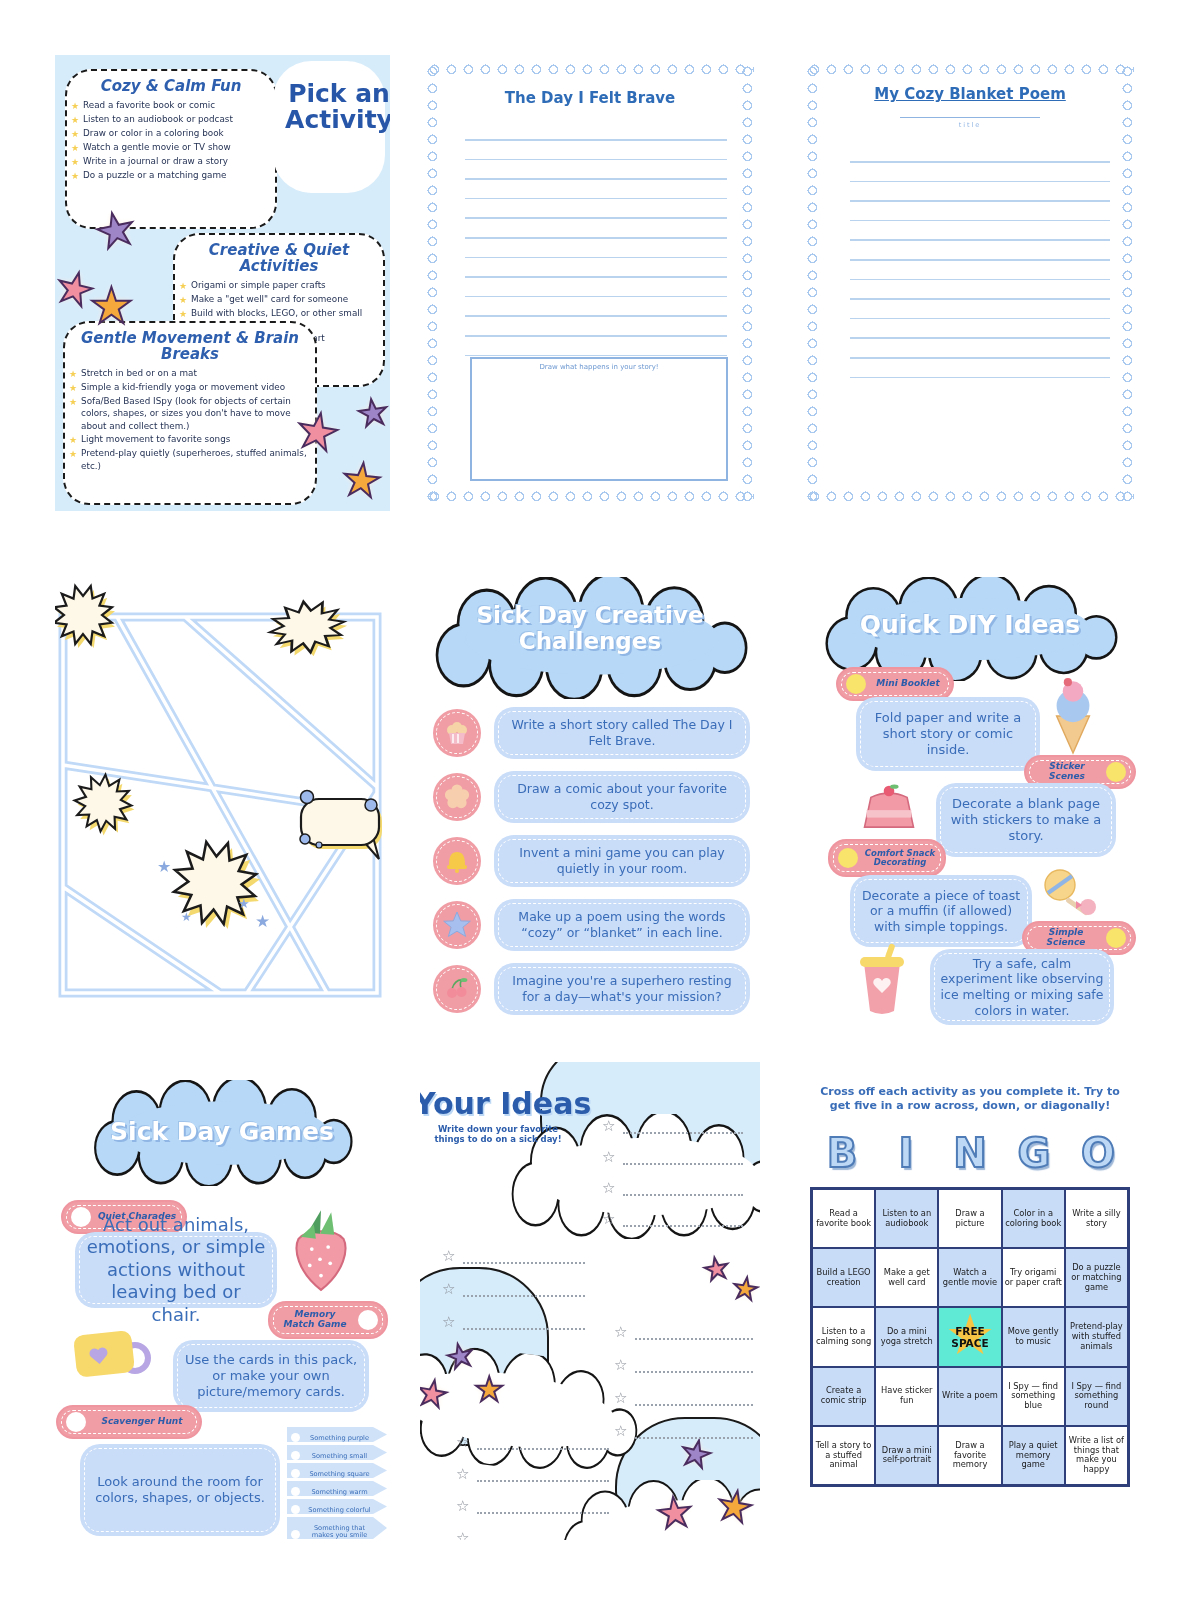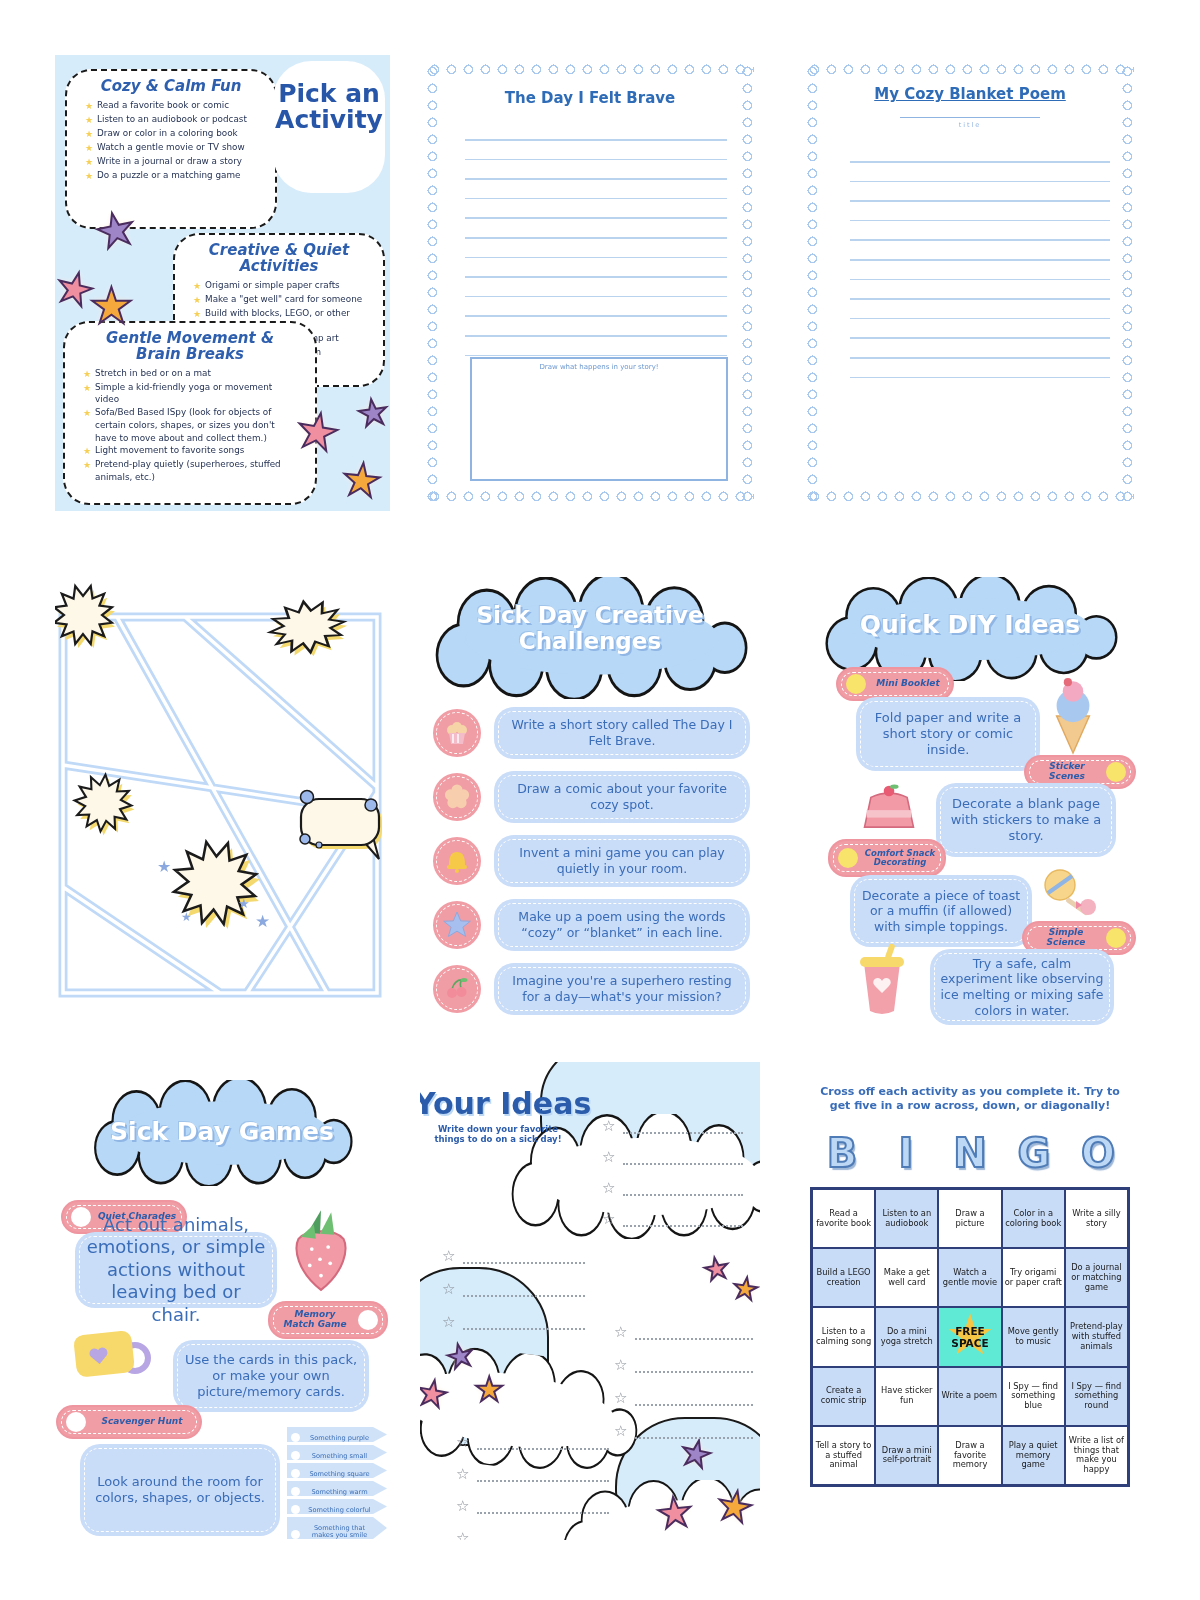--- a/index.html
+++ b/index.html
@@ -29,21 +29,21 @@
   .cstar{position:absolute;line-height:1;-webkit-text-stroke:2px #4a2c5e;
          text-shadow:0 0 5px #fbe9d8;user-select:none;}
   .cstar::before{content:"★";}
   .st-orange{color:#f5a93d;} .st-pink{color:#ef8fa0;} .st-purple{color:#9d85c8;}
   .bstar{position:absolute;color:#8ba9de;line-height:1;user-select:none;}
   .bstar::before{content:"★";}
 
   
   .p1{background:#d7ecfa;}
   .card{position:absolute;background:#fff;border:2.4px dashed #1a1a1a;border-radius:26px;
-        padding:8px 18px;box-sizing:border-box;}
+        padding:8px 4px;box-sizing:border-box;}
   .card h3{margin:0 0 4px 0;text-align:center;font-size:15px;font-style:italic;color:#2e5fae;line-height:1.05;}
   .li{display:flex;align-items:flex-start;font-size:8.8px;color:#1f2d50;line-height:1.45;}
   .li::before{content:"★";color:#f6cf55;font-size:9px;margin:1px 4px 0 0;flex:0 0 auto;}
   .p1-titleblob{position:absolute;background:#fff;border-radius:38px;}
   .p1-title{position:absolute;font-size:25px;font-weight:bold;color:#2756a8;text-align:center;line-height:1.02;}
 
   
   .ring{position:absolute;}
   .ring.h{left:6px;right:6px;height:17px;background-image:radial-gradient(circle at 8.5px 8.5px,transparent 0 3.2px,#a9c9ee 3.2px 5px,transparent 5px);background-size:17px 17px;background-repeat:repeat-x;}
   .ring.top{top:4px;} .ring.bot{bottom:4px;}
@@ -76,21 +76,21 @@
   .p8-title{position:absolute;font-size:30px;font-weight:bold;color:#2b5cab;text-shadow:1.5px 1.5px 0 #bcd8f4;}
   .p8-sub{position:absolute;font-size:8.5px;font-weight:bold;color:#2b5cab;text-align:center;line-height:1.2;}
 
   
   .b-instr{position:absolute;text-align:center;font-size:11px;font-weight:bold;color:#3a6db8;line-height:1.25;}
   .b-letters{position:absolute;display:flex;}
   .bletter{width:64px;text-align:center;font-size:40px;font-weight:bold;color:#bdd8f4;
            -webkit-text-stroke:2px #4f7cb7;text-shadow:2px 3px 1px rgba(79,124,183,.55);line-height:1;}
   .bingo-grid{position:absolute;display:grid;grid-template-columns:repeat(5,1fr);grid-template-rows:repeat(5,1fr);
               border:2.5px solid #2e3f7a;box-sizing:border-box;}
-  .bcell{border:1.2px solid #2e3f7a;display:flex;align-items:center;text-align:center;
+  .bcell{border:1.2px solid #2e3f7a;display:flex;align-items:center;justify-content:center;text-align:center;
          padding:2px;font-size:8.3px;color:#1b1b1b;line-height:1.18;position:relative;}
   .cw{background:#fff;} .cb{background:#c8dcf8;}
   .cfree{background:#5eead4;}
   .cfree::before{content:"★";position:absolute;top:50%;left:50%;transform:translate(-50%,-54%);
                  font-size:56px;color:#f6c545;line-height:1;}
   .cfree .ctext{font-weight:bold;font-size:10.5px;color:#111;}
   .bcell .ctext{position:relative;}
 </style>
 </head>
 <body>
@@ -116,21 +116,21 @@
           </div>
           <div class="li">
             <span class="li-t">Write in a journal or draw a story</span>
           </div>
           <div class="li">
             <span class="li-t">Do a puzzle or a matching game</span>
           </div>
         </div>
     </div>
     <div class="p1-titleblob" style="left:218px;top:6px;width:112px;height:132px;"></div>
-    <div class="p1-title" style="left:214px;top:26px;width:120px;">Pick an Activity</div>
+    <div class="p1-title" style="left:224px;top:26px;width:120px;">Pick an Activity</div>
 
     <div class="card" style="left:118px;top:178px;width:212px;height:154px;">
       <h3>Creative &amp; Quiet Activities</h3>
       <div>
 
       <div class="li">
             <span class="li-t">Origami or simple paper crafts</span>
           </div>
           <div class="li">
             <span class="li-t">Make a "get well" card for someone</span>
@@ -722,21 +722,21 @@
 
         <div class="bcell cb">
           <span class="ctext">Watch a gentle movie</span>
         </div>
 
         <div class="bcell cw">
           <span class="ctext">Try origami or paper craft</span>
         </div>
 
         <div class="bcell cb">
-          <span class="ctext">Do a journal or matching game</span>
+          <span class="ctext">Do a puzzle or matching game</span>
         </div>
 
         <div class="bcell cw">
           <span class="ctext">Listen to a calming song</span>
         </div>
 
         <div class="bcell cb">
           <span class="ctext">Do a mini yoga stretch</span>
         </div>
 

